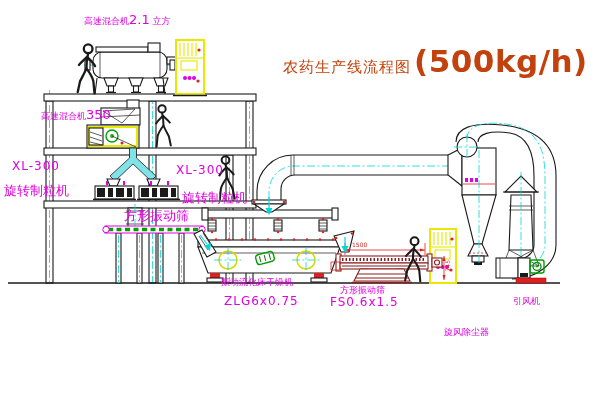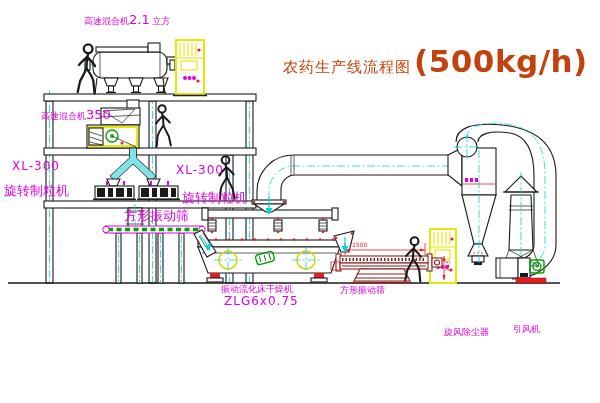--- a/index.html
+++ b/index.html
@@ -351,24 +351,25 @@
   </div>
 
   <div class="lbl s15" style="left:12px;top:160px;">XL-300</div>
   <div class="lbl s8" style="left:4px;top:184px;">旋转制粒机</div>
 
   <div class="lbl s15" style="left:176px;top:164px;">XL-300</div>
   <div class="lbl s8" style="left:182px;top:191px;">旋转制粒机</div>
 
   <div class="lbl s8" style="left:124px;top:209px;">方形振动筛</div>
 
-  <div class="lbl s9" style="left:221px;top:285px;text-align:center;">振动流化床干燥机</div>
+  <div class="lbl s9" style="left:221px;top:278px;text-align:center;">振动流化床干燥机</div>
   <div class="lbl s15" style="left:224px;top:295px;">ZLG6x0.75</div>
 
   <div class="lbl s9" style="left:340px;top:286px;">方形振动筛</div>
+  <div class="lbl s15" style="left:330px;top:296px;">FS0.6x1.5</div>
 
   <div class="lbl s9" style="left:444px;top:293px;margin-top:35px;">旋风除尘器</div>
-  <div class="lbl s9" style="left:513px;top:297px;margin-top:28px;">引风机</div>
+  <div class="lbl s9" style="left:513px;top:297px;">引风机</div>
 
   <div class="lbl dim" style="left:352px;top:242px;">1500</div>
   <div class="lbl dim dimv" style="left:445px;top:260px;">745</div>
 
 </div>
 
 </body></html>

